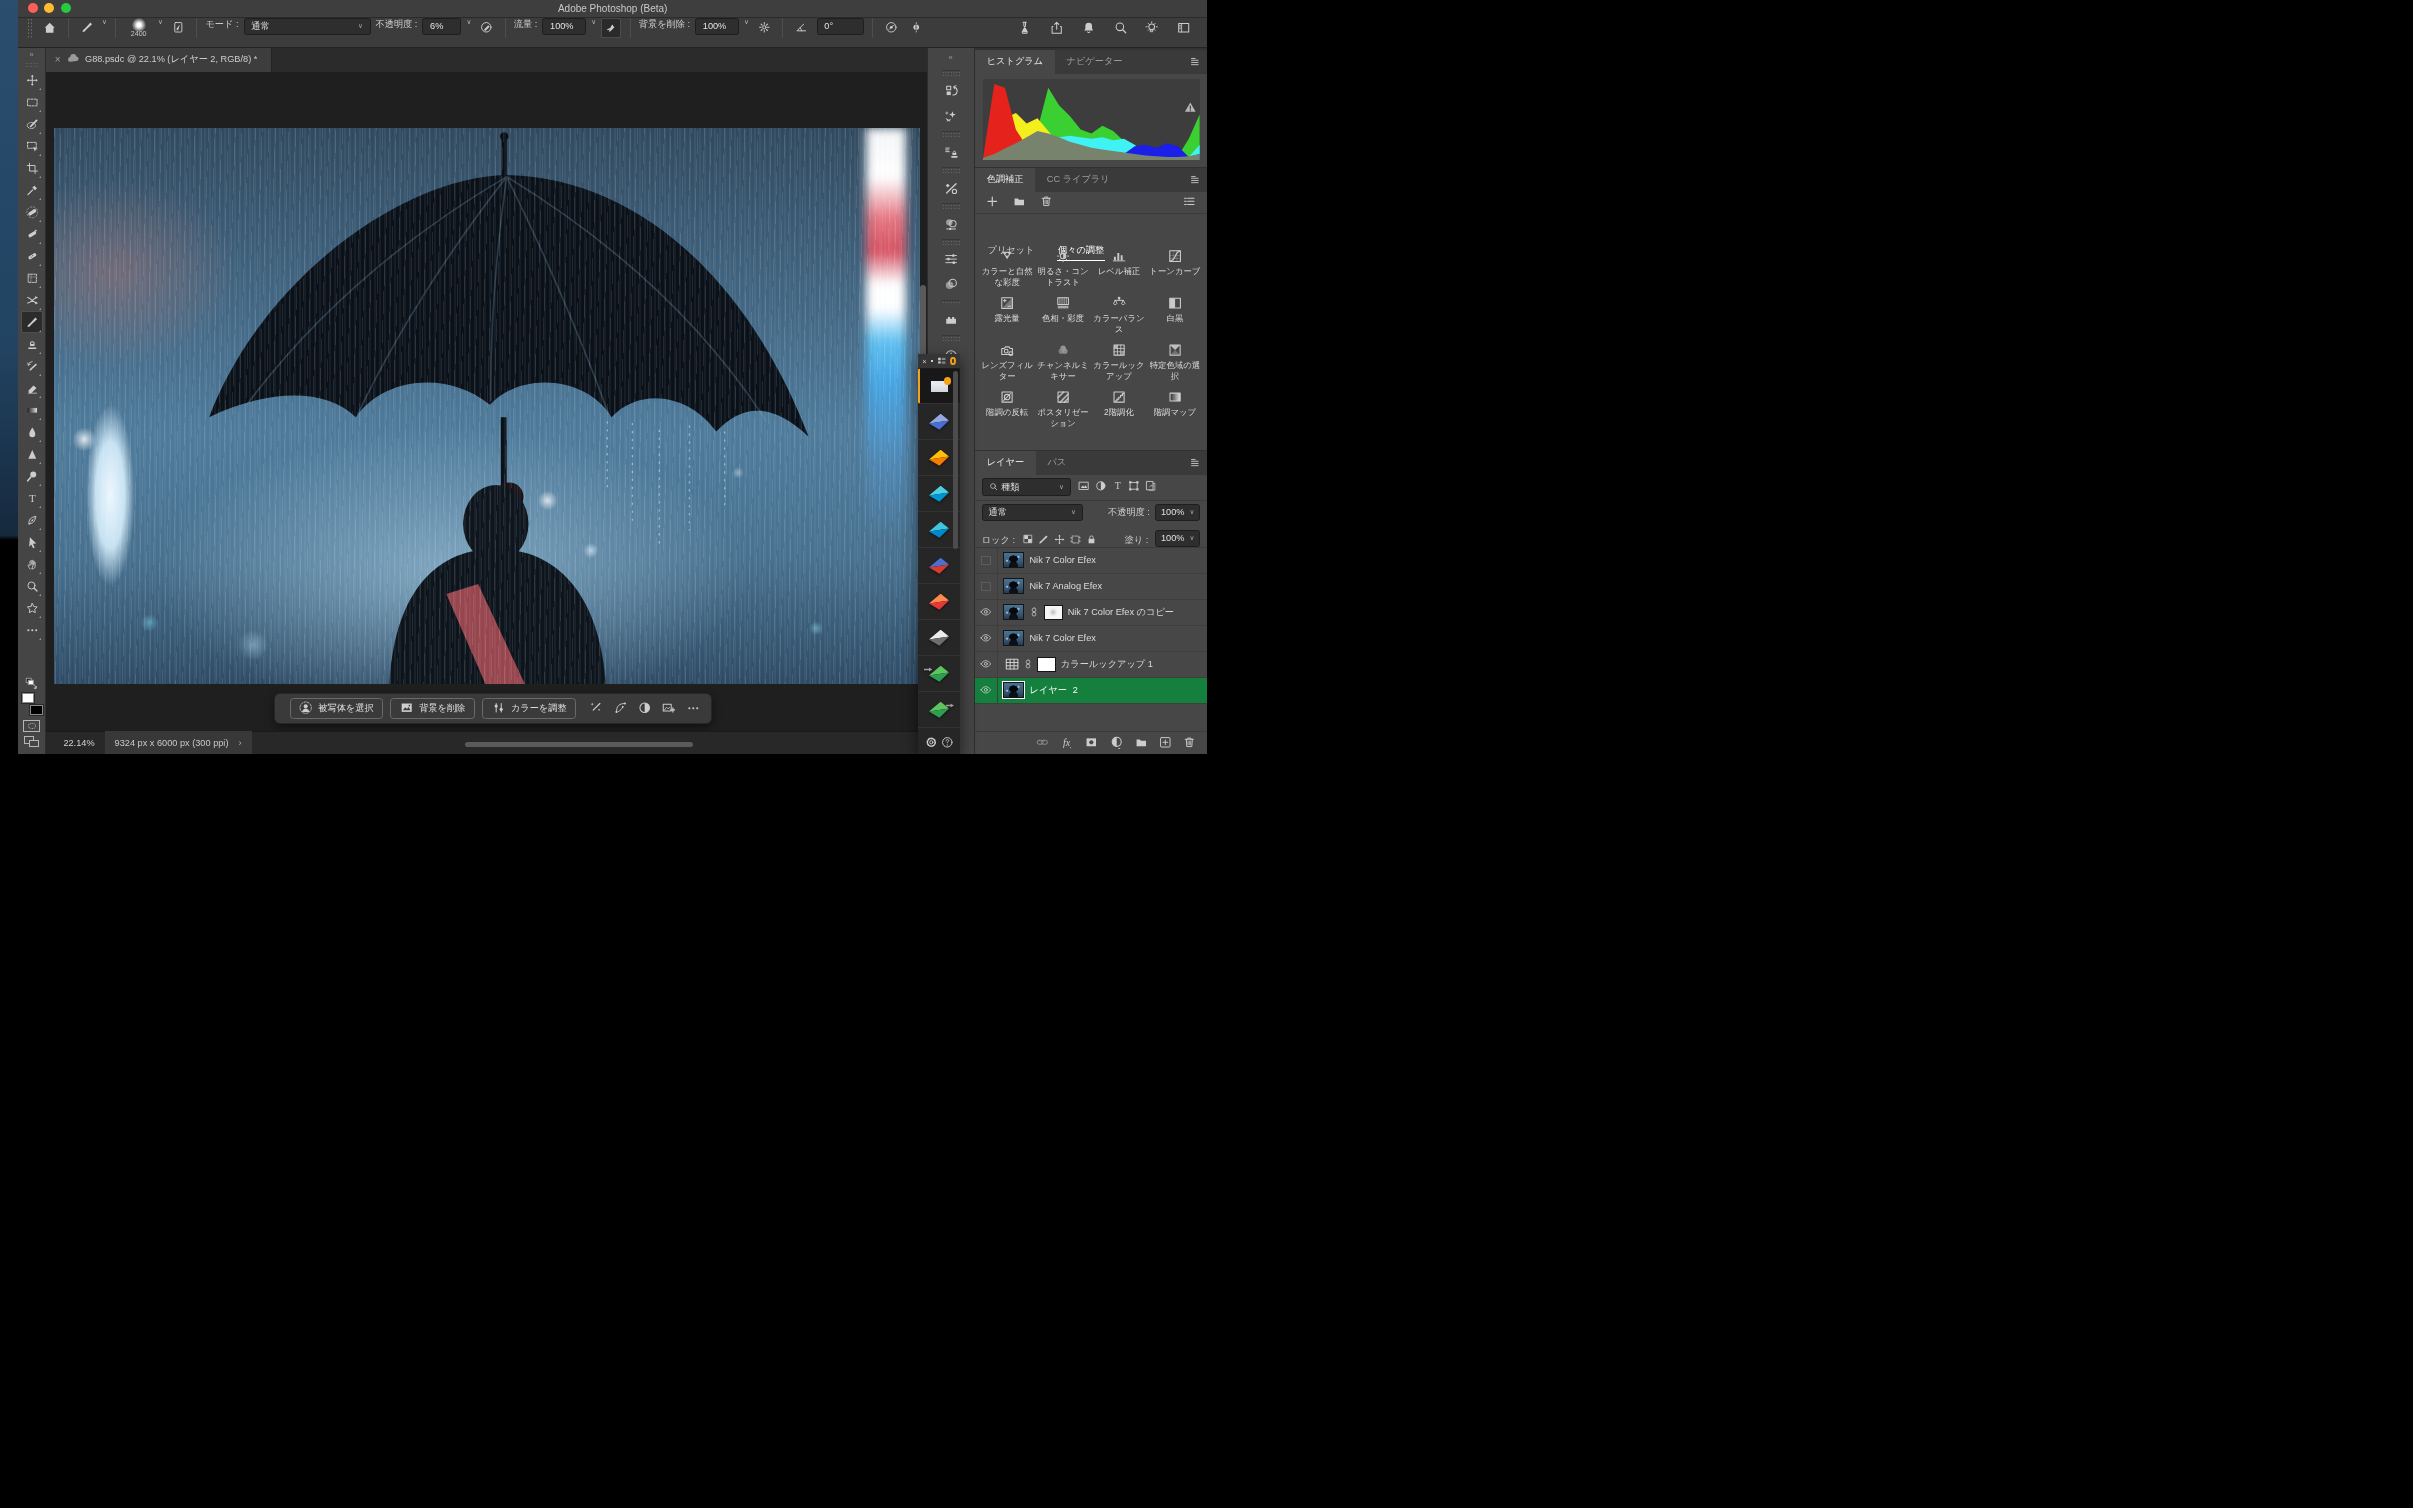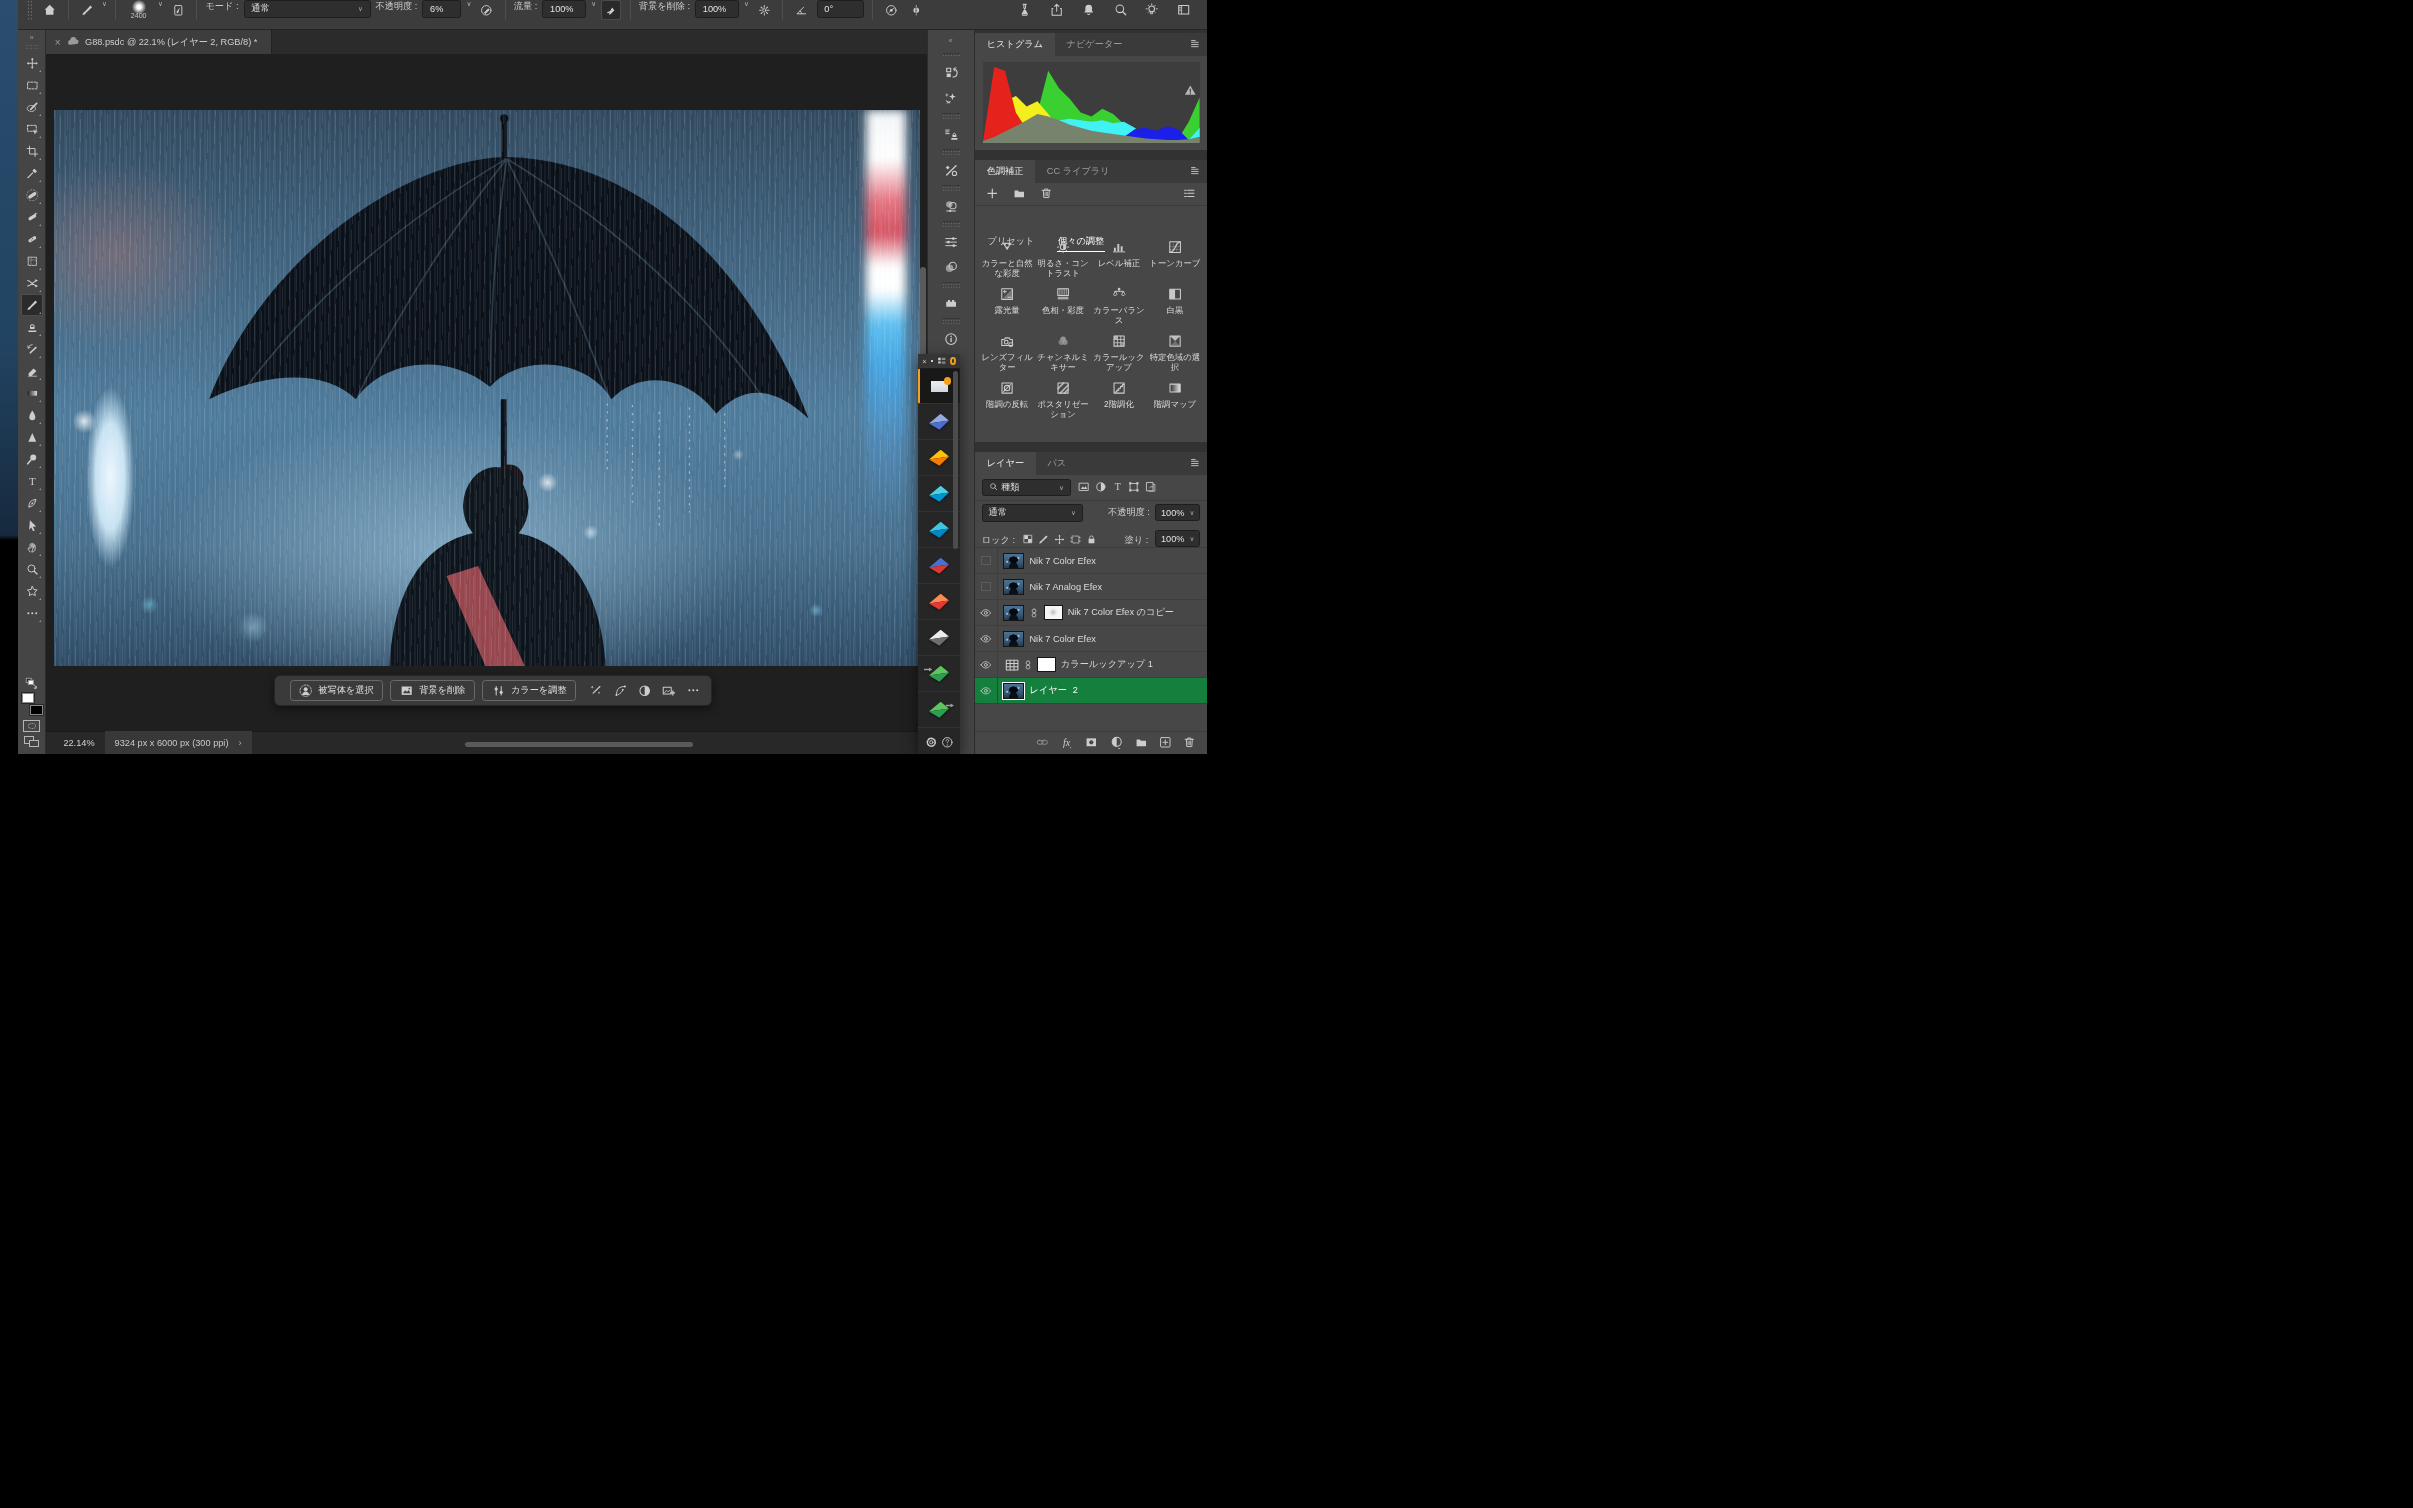--- a/index.html
+++ b/index.html
@@ -112,21 +112,21 @@
 
   
   .dock { width:48px; background:#454545; border-left:0.8px solid #2d2d2d; border-right:0.8px solid #2d2d2d;
           flex:none; display:flex; flex-direction:column; align-items:center; }
   .dock-head { height:20px; display:flex; align-items:center; color:#9a9a9a; font-size:7.5px; letter-spacing:0.8px; }
   .dock-grip { width:18.4px; height:5.9px; background-image:radial-gradient(#707070 0.8px,transparent 0.8px);
                background-size:2.7px 2.9px; margin:2.5px 0; border-top:0.8px solid #383838; padding-top:1.7px; }
   .dock-ico { width:25px; height:25px; display:flex; align-items:center; justify-content:center; }
 
   
-  .rightstack { width:232px; background:#323232; flex:none; display:flex; flex-direction:column; gap:10px; padding-top:2.5px; }
+  .rightstack { width:232px; background:#323232; flex:none; display:flex; flex-direction:column; gap:1px; padding-top:2.5px; }
   .panel { background:#474747; }
   .panel-tabs { height:23.5px; background:#3a3a3a; display:flex; position:relative; flex:none; }
   .ptab { padding:0 11.7px; display:flex; align-items:center; color:#9f9f9f; }
   .ptab.active { background:#474747; color:#e5e5e5; }
   .pmenu { position:absolute; right:6.7px; top:6.7px; }
 
   .hist-wrap { margin:5.9px 7.5px 7.5px; position:relative; background:#3d3d3d; height:81px; }
   .hist-warn { position:absolute; right:2.5px; top:22px; opacity:.85; }
 
   .adj-actions { height:22.6px; display:flex; align-items:center; gap:14.2px; padding:0 11px; border-bottom:0.8px solid #3b3b3b; }
@@ -199,20 +199,28 @@
   .glyph-chev { font-size:6.7px; color:#b5b5b5; }
 </style>
 </head>
 <body>
 
 <div class="screen">
   <div class="desktop"></div>
 
   <div class="window">
 
+    <div class="titlebar">
+      <div class="lights">
+        <span class="light l-red"></span>
+        <span class="light l-yel"></span>
+        <span class="light l-grn"></span>
+      </div>
+      <div class="wtitle">Adobe Photoshop (Beta)</div>
+    </div>
 
     <div class="optionsbar">
       <span class="ob-grip"></span>
       <span class="icon-btn">
           <svg width="13.4" height="13.4" viewBox="0 0 16 16" fill="none" stroke="#cdcdcd" stroke-width="1.2" stroke-linecap="round" stroke-linejoin="round">
             <path d="M2 8l6-6 6 6h-1.5v6h-9V8z" fill="#cdcdcd" stroke="none"></path>
           </svg>
         </span>
       <span class="ob-sep"></span>
       <span class="icon-btn">

